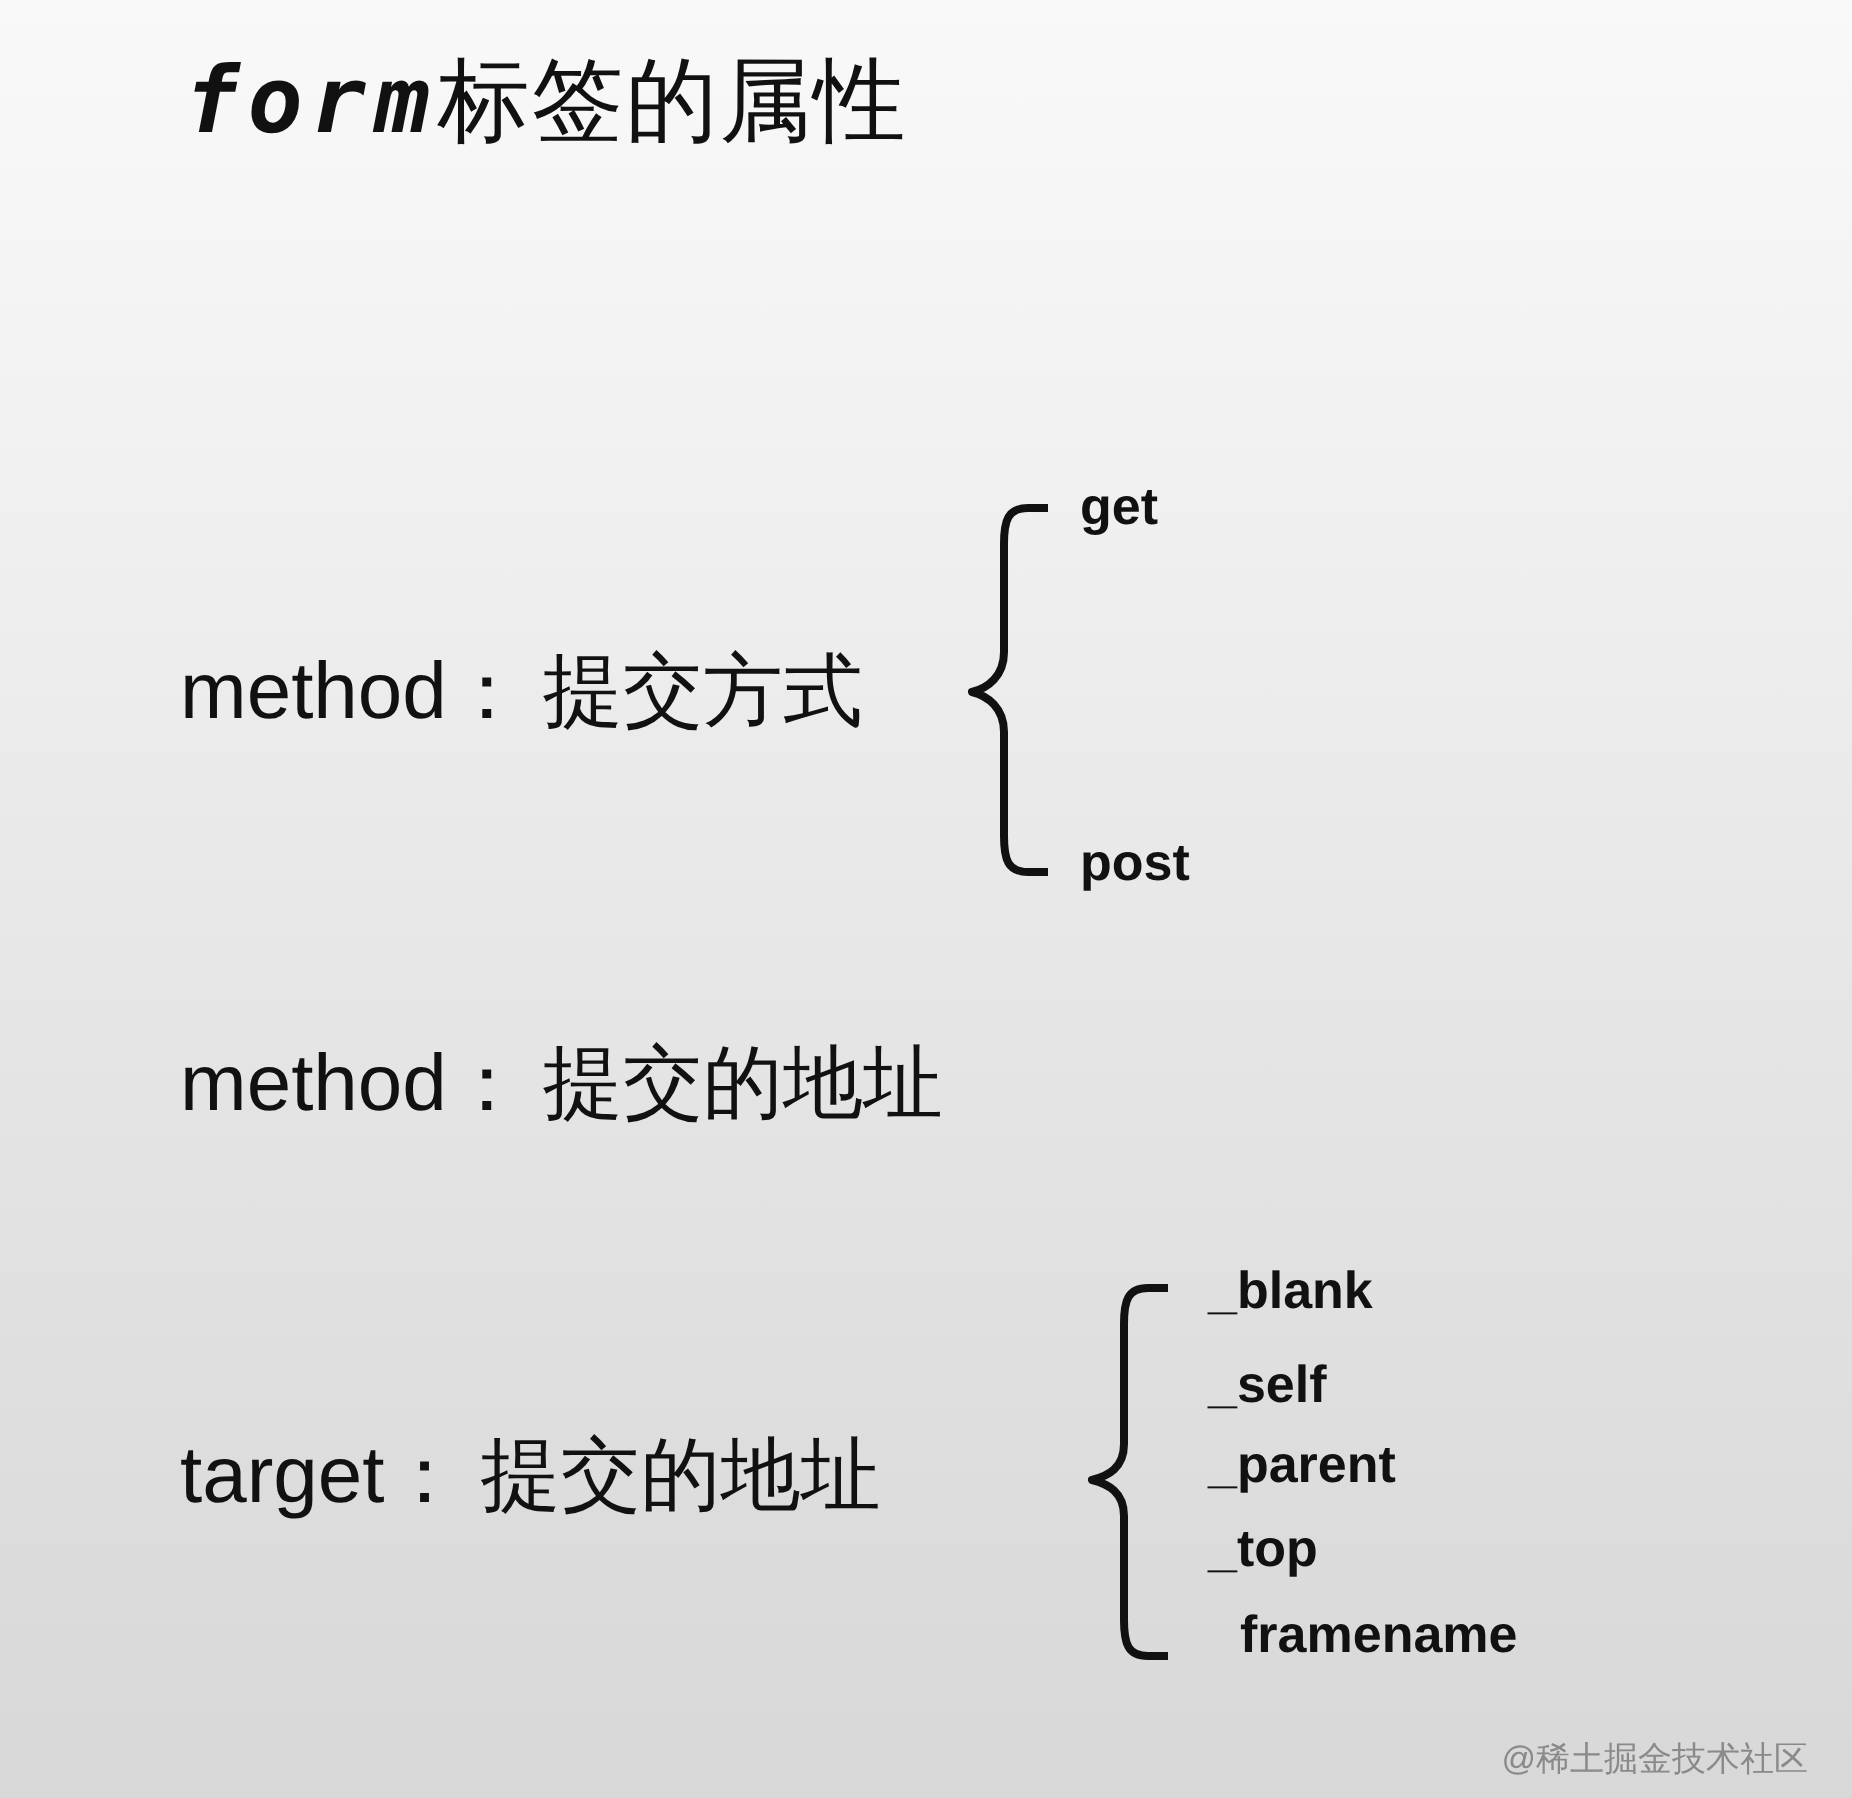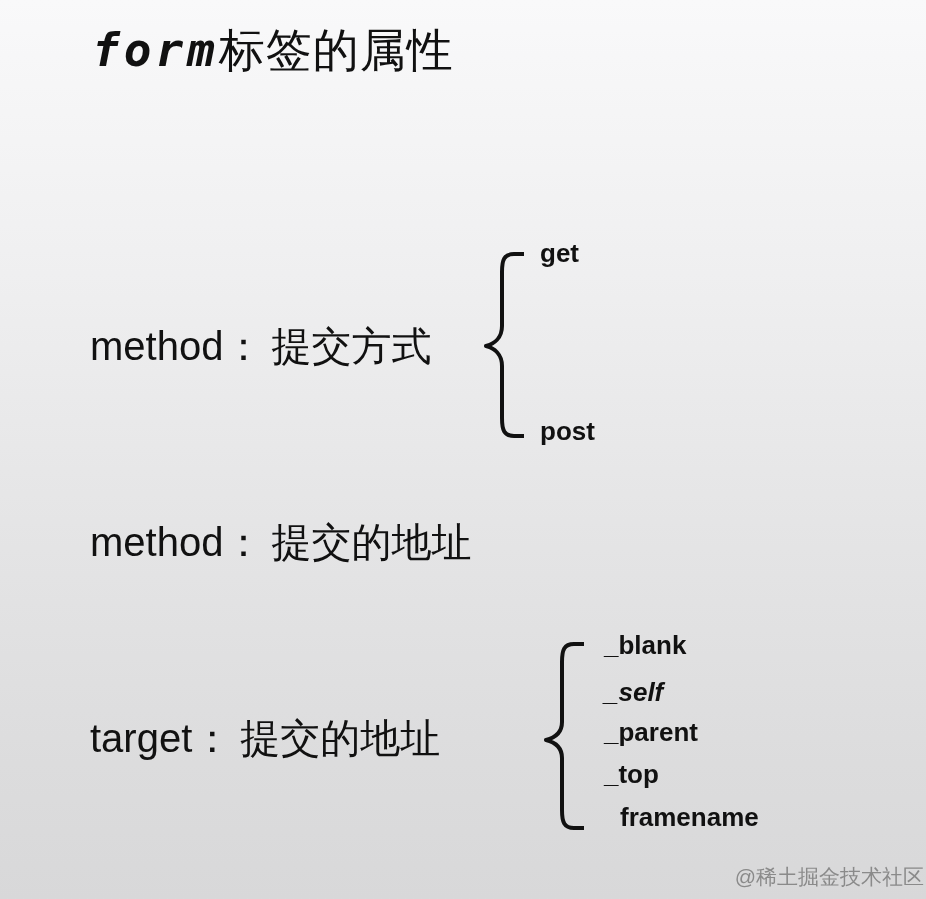--- a/index.html
+++ b/index.html
@@ -51,23 +51,23 @@
     }
     .option {
       position: absolute;
       font-weight: bold;
       font-size: 26px;
       line-height: 34px;
       white-space: nowrap;
     }
     .watermark {
       position: absolute;
-      right: 2px;
+      right: 22px;
       bottom: 8px;
-      font-size: 21px;
+      font-size: 17px;
       color: #8a8a8a;
       white-space: nowrap;
     }
   </style>
 </head>
 <body>
 
 <div class="slide-title">
   <span class="mono">form</span><span class="cjk">标签的属性</span>
 </div>
@@ -89,18 +89,18 @@
 
 <div class="attr-label" style="top:714px;">
   <span>target</span><span class="sep">：</span><span>提交的地址</span>
 </div>
 <div class="brace" style="left:542px; top:640px;">
   <svg width="46" height="192" viewBox="0 0 46 192">
     <path d="M42 4 H32 C22 4 20 10 20 22 V82 C20 94 12 98 4 100 C12 102 20 106 20 118 V170 C20 182 22 188 32 188 H42" fill="none" stroke="#111" stroke-width="4" stroke-linecap="butt" stroke-linejoin="round"></path>
   </svg>
 </div>
 <div class="option" style="left:604px; top:628px;text-align:right;">_blank</div>
-<div class="option" style="left:604px; top:675px;font-style:italic;">_self</div>
+<div class="option" style="left:604px; top:675px;">_self</div>
 <div class="option" style="left:604px; top:715px;">_parent</div>
 <div class="option" style="left:604px; top:757px;">_top</div>
 <div class="option" style="left:620px; top:800px;">framename</div>
 
 <div class="watermark">@稀土掘金技术社区</div>
 
 </body></html>

